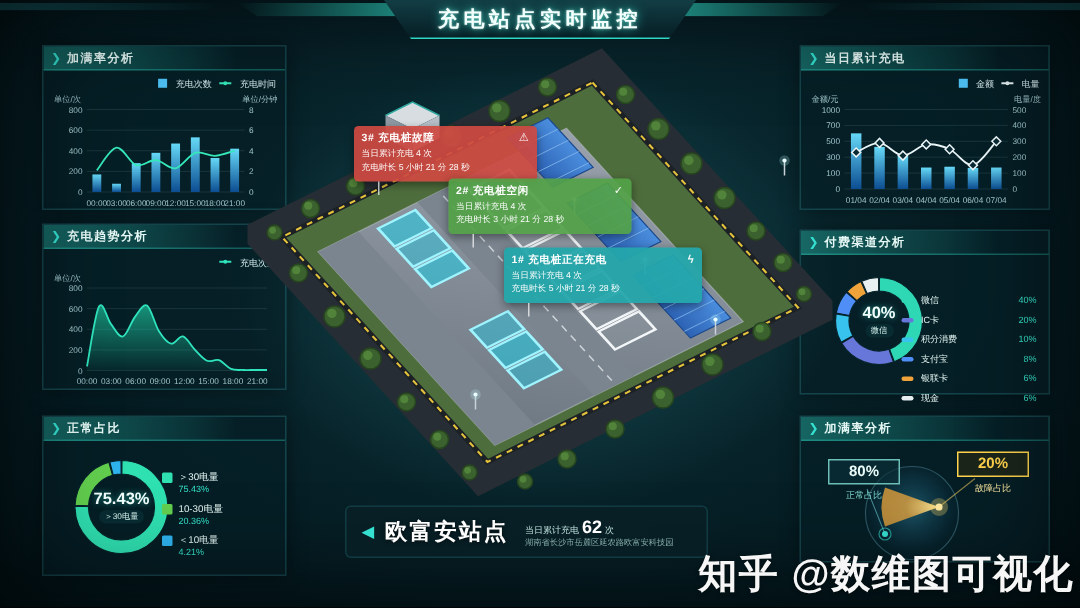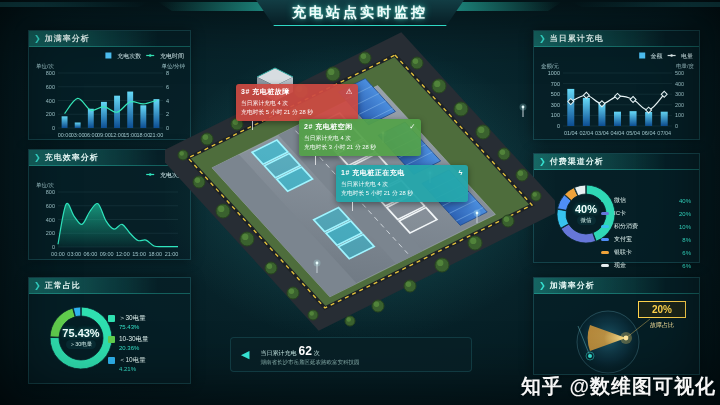--- a/index.html
+++ b/index.html
@@ -82,21 +82,21 @@
   .station{position:absolute;left:230px;top:337px;width:242px;height:35px;z-index:25;
     background:rgba(8,31,37,.8);border-radius:4px;display:flex;align-items:center;padding:0 10px;box-sizing:border-box;gap:7px;
     border:1px solid rgba(44,125,135,.3);}
   .st-arrow{color:#35e0d0;font-size:11px;}
   .st-name{font-size:15px;font-weight:bold;color:#fff;letter-spacing:1.5px;text-shadow:0 1px 3px rgba(0,0,0,.6);}
   .st-stats{margin-left:4px;line-height:1.2;}
   .st-line1{font-size:6px;color:#bfe0dc;}
   .st-line1 b{font-size:12px;color:#fff;margin:11px 2px;}
   .st-addr{font-size:5.5px;color:#86aca8;margin-top:1px;}
   
-  .watermark{position:absolute;right:4px;bottom:5px;z-index:40;font-size:20px;font-weight:600;color:#f6f6f6;letter-spacing:1px;text-shadow:0 1px 3px rgba(0,0,0,.5);}
+  .watermark{position:absolute;right:4px;bottom:5px;z-index:40;font-size:26px;font-weight:600;color:#f6f6f6;letter-spacing:1px;text-shadow:0 1px 3px rgba(0,0,0,.5);}
 </style>
 </head>
 <body>
 
 <div class="stage">
 
   <svg class="scene" width="390" height="315" viewBox="0 0 390 315">
     <defs>
       <linearGradient id="lotg" x1="0" y1="0" x2="1" y2="1">
         <stop offset="0" stop-color="#99a2ac"></stop>
@@ -290,21 +290,21 @@
           <circle cx="115.2" cy="6.5" r="1.3" fill="#35e8b9"></circle>
           <text x="106.2" y="9" text-anchor="end" class="leg">充电次数</text>
           <rect x="70.4" y="3.5" width="6" height="6" fill="#4fc3f7"></rect>
         </svg>
     </div>
   </section>
 
   <section class="panel pl2">
     <header class="phead">
       <span class="arr">❯</span>
-      <span class="ptitle">充电效率分析</span>
+      <span class="ptitle">充电趋势分析</span>
     </header>
     <div class="pbody">
       <svg id="chart-trend" width="151" height="90">
           <line x1="23" y1="79" x2="143" y2="79" stroke="rgba(140,190,200,.16)" stroke-width="0.6"></line>
           <text x="20" y="81" text-anchor="end" class="ax">0</text>
           <line x1="23" y1="65.25" x2="143" y2="65.25" stroke="rgba(140,190,200,.16)" stroke-width="0.6"></line>
           <text x="20" y="67.25" text-anchor="end" class="ax">200</text>
           <line x1="23" y1="51.5" x2="143" y2="51.5" stroke="rgba(140,190,200,.16)" stroke-width="0.6"></line>
           <text x="20" y="53.5" text-anchor="end" class="ax">400</text>
           <line x1="23" y1="37.75" x2="143" y2="37.75" stroke="rgba(140,190,200,.16)" stroke-width="0.6"></line>
@@ -511,20 +511,24 @@
         </defs>
         <circle cx="74" cy="48" r="31" fill="url(#fg)" stroke="rgba(130,210,230,.3)" stroke-width=".8"></circle>
         <path d="M92,44 L56,31 A38,38 0 0 0 56,57 Z" fill="url(#yg)" opacity=".95"></path>
         <line x1="56" y1="62" x2="44" y2="32" stroke="rgba(120,220,230,.55)" stroke-width=".7"></line>
         <line x1="92" y1="44" x2="116" y2="25" stroke="rgba(255,210,100,.55)" stroke-width=".7"></line>
         <circle cx="92" cy="44" r="6" fill="rgba(255,215,100,.3)"></circle>
         <circle cx="92" cy="44" r="2.4" fill="#ffe9a0"></circle>
         <circle cx="56" cy="62" r="4" fill="none" stroke="rgba(53,224,208,.6)" stroke-width=".8"></circle>
         <circle cx="56" cy="62" r="2" fill="#35e0d0"></circle>
       </svg>
+      <div class="co co-n">
+        <div class="co-box">80%</div>
+        <div class="co-lab">正常占比</div>
+      </div>
       <div class="co co-f">
         <div class="co-box">20%</div>
         <div class="co-lab">故障占比</div>
       </div>
     </div>
   </section>
 
   <div class="tip tip-red">
     <div class="tip-head">
       <span>3# 充电桩故障</span>
@@ -545,20 +549,21 @@
     <div class="tip-head">
       <span>1# 充电桩正在充电</span>
       <span class="tip-icon">ϟ</span>
     </div>
     <div class="tip-line">当日累计充电 4 次</div>
     <div class="tip-line">充电时长 5 小时 21 分 28 秒</div>
   </div>
 
   <div class="station">
     <span class="st-arrow">◀</span>
+    <span class="st-name">欧富安站点</span>
     <div class="st-stats">
       <div class="st-line1">
         <span>当日累计充电</span><b>62</b><span>次</span>
       </div>
       <div class="st-addr">湖南省长沙市岳麓区延农路欧富安科技园</div>
     </div>
   </div>
 
   <div class="watermark">知乎 @数维图可视化</div>
 </div>

